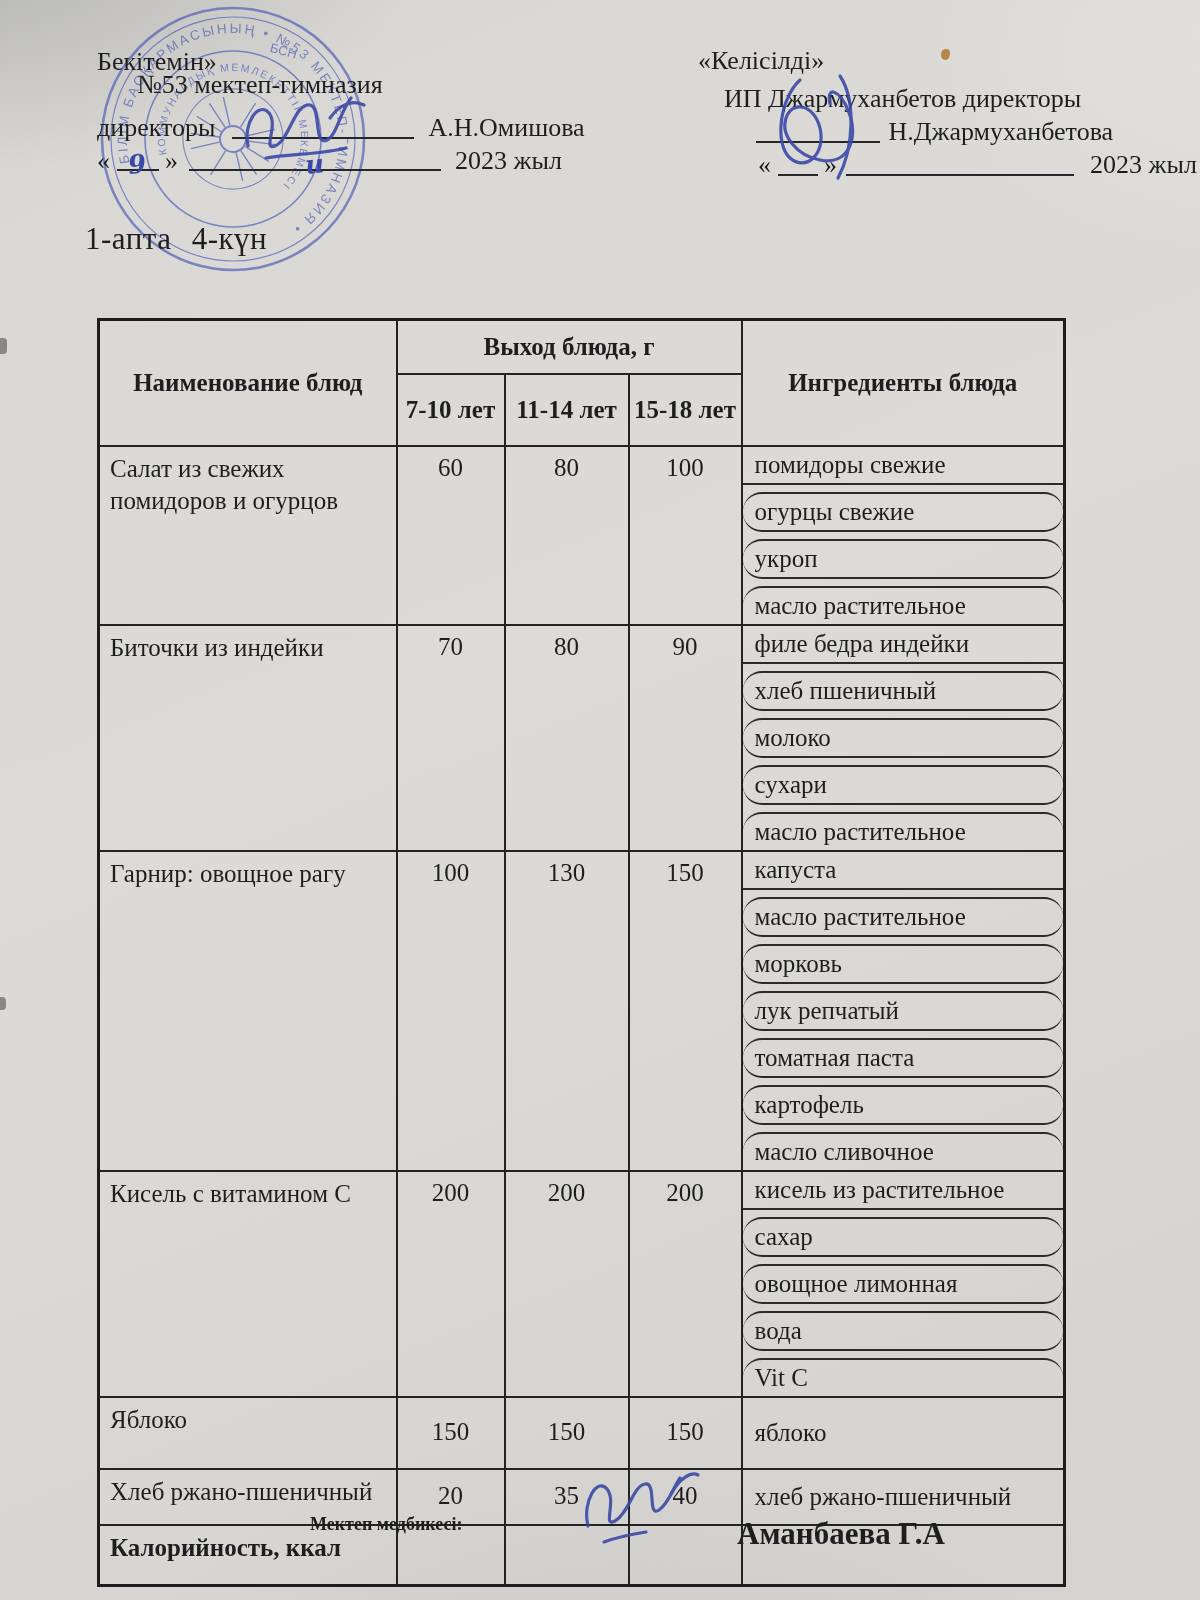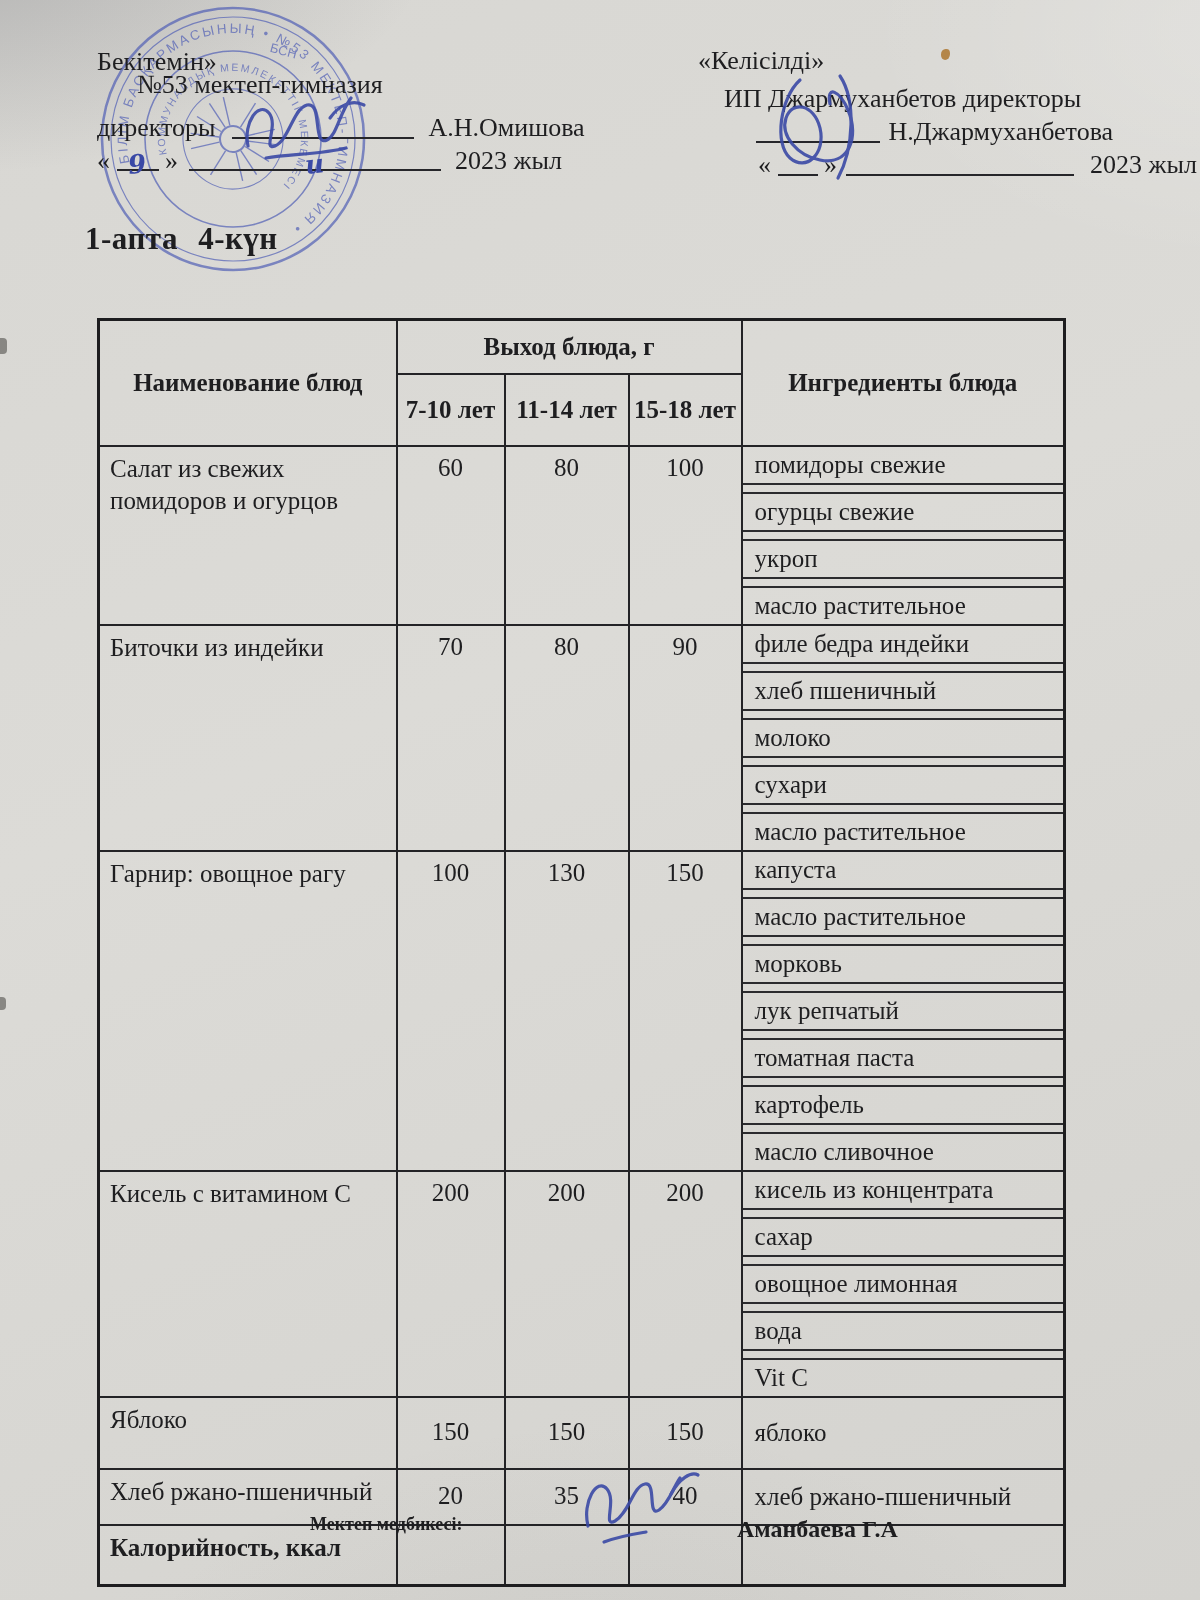--- a/index.html
+++ b/index.html
@@ -14,47 +14,47 @@
     position:absolute;inset:0;
     background:
       radial-gradient(1100px 520px at -6% -4%, rgba(62,64,74,.26), rgba(0,0,0,0) 46%),
       radial-gradient(700px 420px at 104% 2%, rgba(255,255,255,.20), rgba(0,0,0,0) 55%),
       radial-gradient(900px 700px at 50% 115%, rgba(90,90,86,.10), rgba(0,0,0,0) 60%),
       linear-gradient(158deg,#d8d7d3 0%,#dcdbd7 42%,#d4d3cf 100%);
   }
   .line{position:absolute;white-space:nowrap;font-size:26px;line-height:33px;}
   .ul{display:inline-block;border-bottom:2px solid #26262a;height:22px;vertical-align:-3px;text-align:center;}
   .hand{color:#3a49a6;font-style:italic;font-weight:bold;font-size:26px;font-family:"DejaVu Serif",serif;display:inline-block;transform:rotate(-6deg) translateY(1px);}
-  .title{position:absolute;left:85px;top:221px;font-size:31px;font-weight:bold;word-spacing:12px;letter-spacing:.5px;}
+  .title{position:absolute;left:85px;top:221px;font-size:31px;font-weight:normal;word-spacing:12px;letter-spacing:.5px;}
 
   table.menu{
     position:absolute;left:97px;top:318px;width:966px;
     border-collapse:collapse;table-layout:fixed;
     font-size:25px;border:3px solid #1d1d1f;
   }
   .menu th,.menu td{border:2px solid #232326;}
   .menu th{font-weight:bold;text-align:center;vertical-align:middle;padding:2px 4px;line-height:1.25;}
   .menu thead tr.gr{height:54px;}
   .menu thead tr.ag{height:72px;}
   .menu td.dish{vertical-align:top;text-align:left;padding:6px 10px;line-height:1.3;}
   .menu td.num{vertical-align:top;text-align:center;padding-top:7px;border-radius:6px;}
   .menu td.ing{padding:0;vertical-align:top;}
   .ibox{box-sizing:border-box;min-height:34px;display:flex;align-items:center;padding:3px 8px 3px 12px;line-height:1.2;}
-  .ibox + .ibox{border-top:2px solid #2b2b2e;margin-top:7px;}
+  .ibox + .ibox{border-top:2px solid #2b2b2e;margin-top:7px;border-radius:19px;}
   .ibox:not(:last-child){border-bottom:2px solid #2b2b2e;text-align:right;}
   tr.single td.num{vertical-align:middle;padding-top:0;}
   tr.single td.ing{vertical-align:middle;}
   tr.single .ibox{min-height:0;border:none!important;margin:0!important;}
   tr.r4 td{height:58px;}
   tr.r5 td{height:42px;}
   tr.r6 td{height:46px;}
   .b{font-weight:bold;}
 
   .footer-label{position:absolute;left:310px;top:1514px;font-size:18px;font-weight:bold;}
-  .footer-name{position:absolute;left:737px;top:1516px;font-size:24px;font-weight:bold;}
+  .footer-name{position:absolute;left:737px;top:1516px;font-size:31px;font-weight:bold;}
 
   .stamp{position:absolute;left:92px;top:-2px;opacity:.68;transform:rotate(-13deg);}
   .sig{position:absolute;opacity:.9;}
   .speck{position:absolute;left:941px;top:49px;width:9px;height:11px;border-radius:50% 40% 55% 45%;background:#ad7730;opacity:.85;}
   .edgemark{position:absolute;left:0;background:#65645f;opacity:.7;border-radius:0 4px 4px 0;}
   .em1{top:338px;width:7px;height:16px;}
   .em2{top:997px;width:6px;height:13px;}
 </style>
 </head>
 <body>
@@ -203,21 +203,21 @@
             <div class="ibox">картофель</div>
             <div class="ibox">масло сливочное</div>
           </td>
         </tr>
         <tr>
           <td class="dish">Кисель с витамином С</td>
           <td class="num">200</td>
           <td class="num">200</td>
           <td class="num">200</td>
           <td class="ing">
-            <div class="ibox">кисель из концентрата</div>
+            <div class="ibox">кисель из растительное</div>
             <div class="ibox">сахар</div>
             <div class="ibox">овощное лимонная</div>
             <div class="ibox">вода</div>
             <div class="ibox">Vit C</div>
           </td>
         </tr>
         <tr class="single r4">
           <td class="dish">Яблоко</td>
           <td class="num">150</td>
           <td class="num">150</td>

